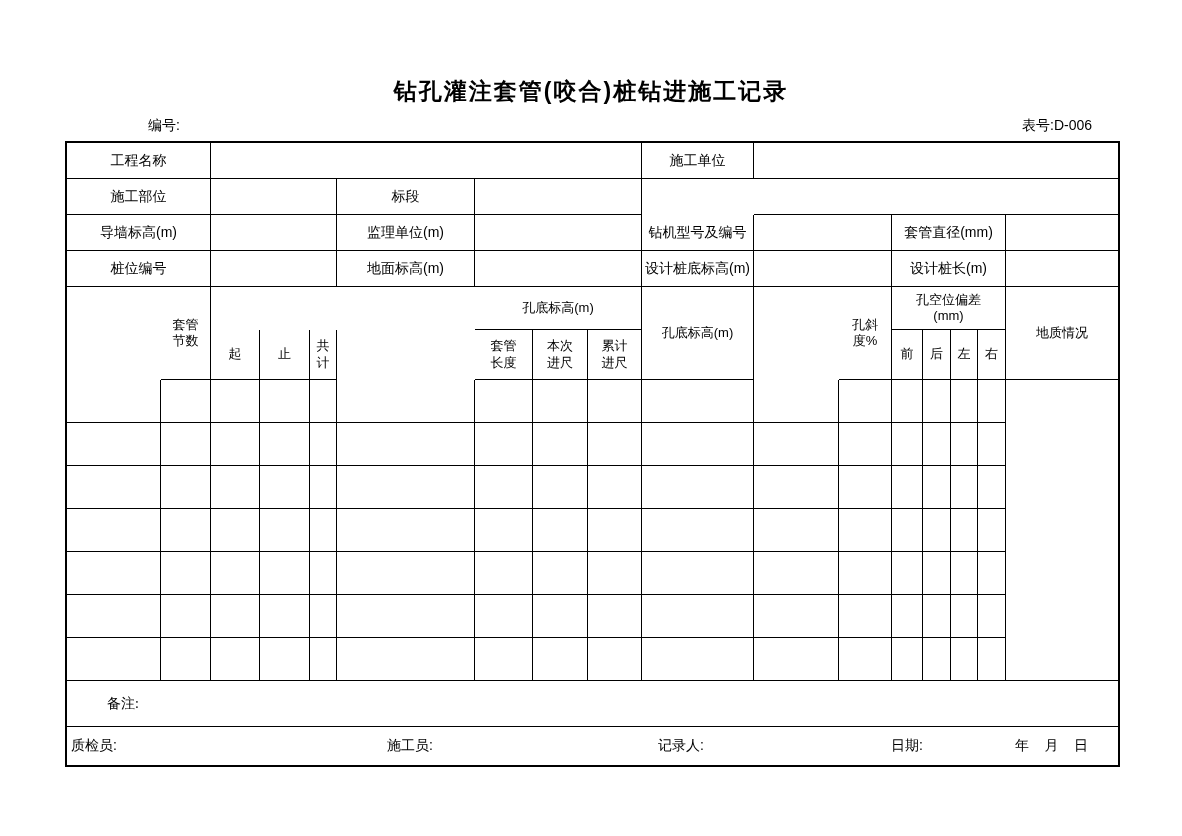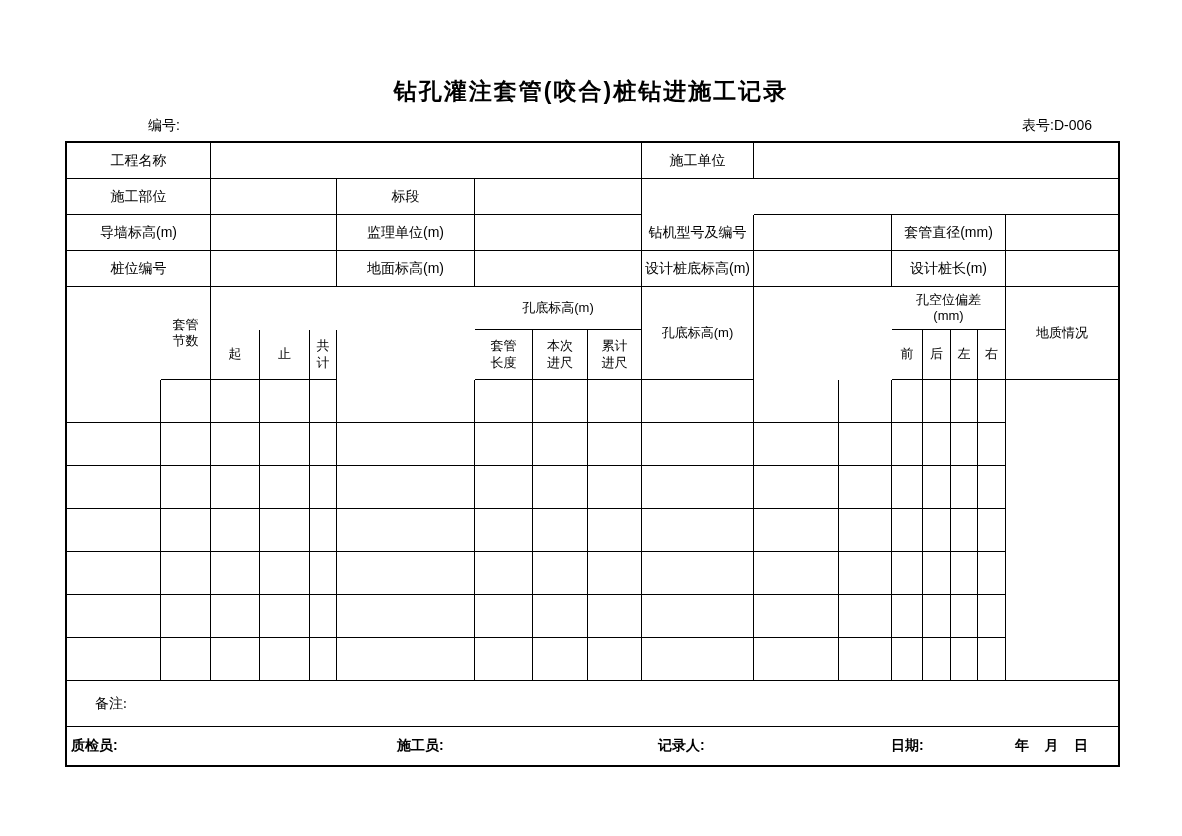--- a/index.html
+++ b/index.html
@@ -43,39 +43,39 @@
     align-items: center;
     justify-content: center;
     text-align: center;
     font-size: 13px;
     line-height: 1.25;
     white-space: pre-wrap;
     overflow: hidden;
   }
   .lbl { font-size: 14px; }
   .nr { border-right: none; }
-  .nb { border-bottom: none; font-weight: bold; }
+  .nb { border-bottom: none; }
   .remarks {
     justify-content: flex-start;
-    padding-left: 28px;
+    padding-left: 40px;
     font-size: 14px;
     font-family: Liberation Serif, serif;
   }
   .footer-row {
     position: relative;
     font-size: 14px;
   }
   .footer-row span {
     position: absolute;
     top: 50%;
     transform: translateY(-50%);
     white-space: pre;
   }
   .f-qc   { left: 4px; }
-  .f-bld  { left: 330px; }
+  .f-bld  { left: 320px; }
   .f-rec  { left: 591px; }
   .f-date { left: 824px; }
   .f-ymd  { left: 948px; }
 </style>
 </head>
 <body>
 
 <div class="page-title">钻孔灌注套管(咬合)桩钻进施工记录</div>
 <div class="doc-no">编号:</div>
 <div class="form-no">表号:D-006</div>
@@ -118,20 +118,22 @@
   <div class="c" style="grid-area:6/5/7/6">共
 计</div>
   <div class="c" style="grid-area:5/7/6/10">孔底标高(m)</div>
   <div class="c" style="grid-area:6/7/7/8">套管
 长度</div>
   <div class="c" style="grid-area:6/8/7/9">本次
 进尺</div>
   <div class="c" style="grid-area:6/9/7/10">累计
 进尺</div>
   <div class="c" style="grid-area:5/10/7/11">孔底标高(m)</div>
+  <div class="c" style="grid-area:5/12/7/13">孔斜
+度%</div>
   <div class="c" style="grid-area:5/13/6/17">孔空位偏差
 (mm)</div>
   <div class="c" style="grid-area:6/13/7/14">前</div>
   <div class="c" style="grid-area:6/14/7/15">后</div>
   <div class="c" style="grid-area:6/15/7/16">左</div>
   <div class="c" style="grid-area:6/16/7/17">右</div>
   <div class="c nr" style="grid-area:5/17/7/18">地质情况</div>
 
   <div class="c nr" style="grid-area:7/17/14/18"></div>
 

